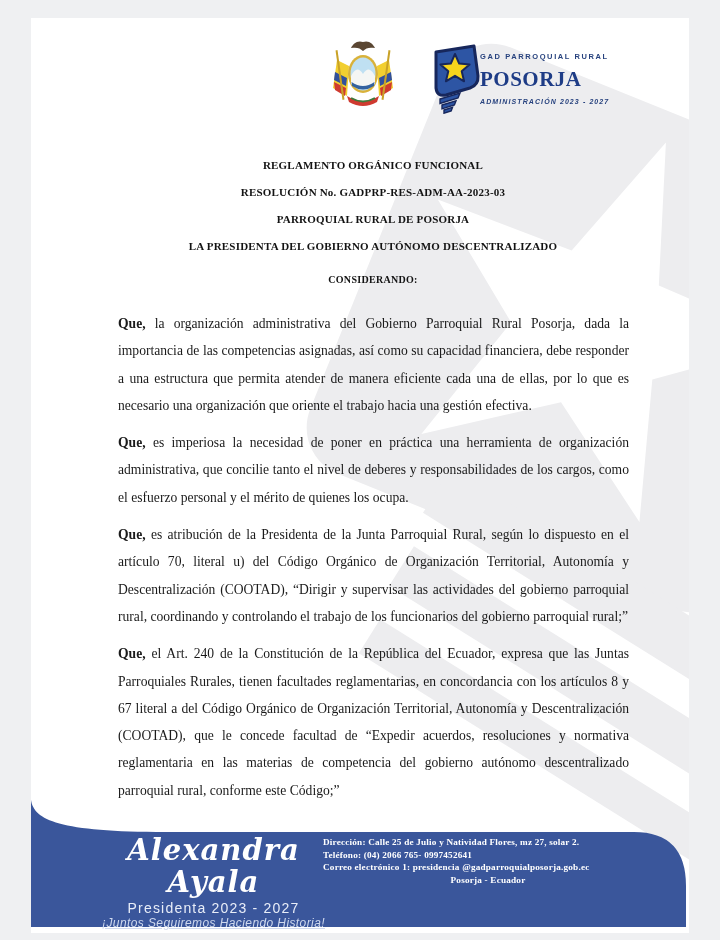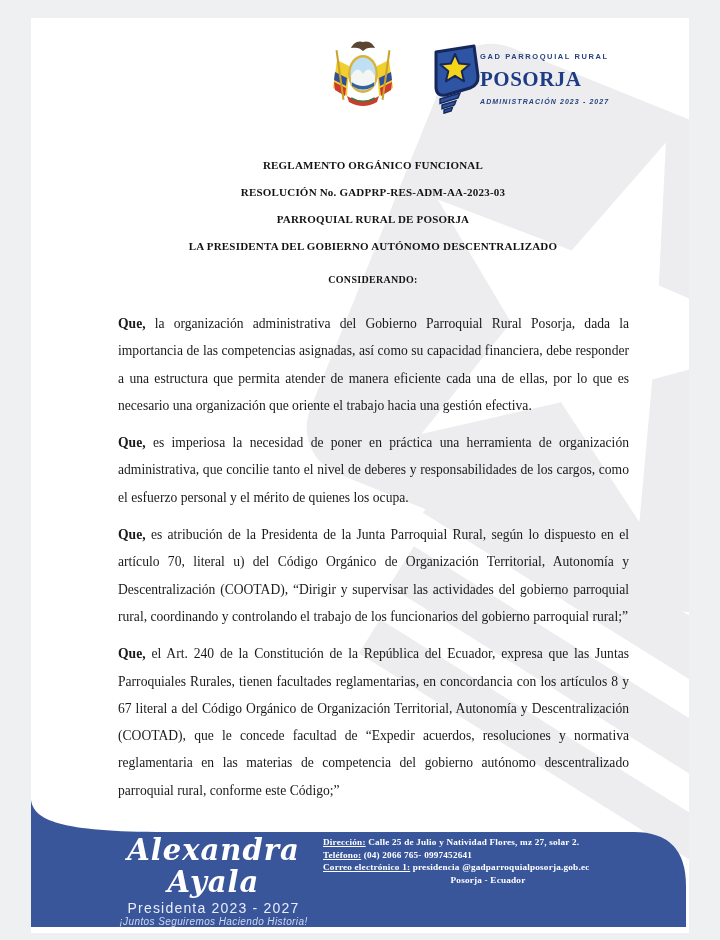--- a/index.html
+++ b/index.html
@@ -49,29 +49,29 @@
   .sig{position:absolute;left:50px;top:34px;width:265px;text-align:center;color:#ffffff;}
   .sig .name{
     font-family:"DejaVu Serif",serif;font-style:italic;font-weight:bold;
     font-size:29px;line-height:32px;letter-spacing:1px;
   }
   .sig .role{
     font-family:"Liberation Sans",sans-serif;font-size:14px;color:#e8edf8;
     letter-spacing:1.2px;margin-top:2px;
   }
   .sig .tag{
-    font-family:"Liberation Sans",sans-serif;font-style:italic;font-size:10px;
-    color:#cfd9ee;margin-top:0;letter-spacing:.4px;
+    font-family:"Liberation Sans",sans-serif;font-style:italic;font-size:12px;
+    color:#cfd9ee;margin-top:0;letter-spacing:.4px;text-decoration:underline;
   }
   .contact{
     position:absolute;left:292px;top:36px;width:330px;
     color:#ffffff;font-size:9.2px;font-weight:bold;line-height:12.6px;
     letter-spacing:.2px;
   }
-  .contact .lbl{text-decoration:underline;}
+  .contact .lbl{}
   .contact .loc{text-align:center;}
 </style>
 </head>
 <body>
 
 <div class="page">
 
   <svg class="watermark" viewBox="0 0 658 915" aria-hidden="true">
     <g transform="rotate(22 560 310)">
       <path fill="#ededef" fill-rule="evenodd" d="

